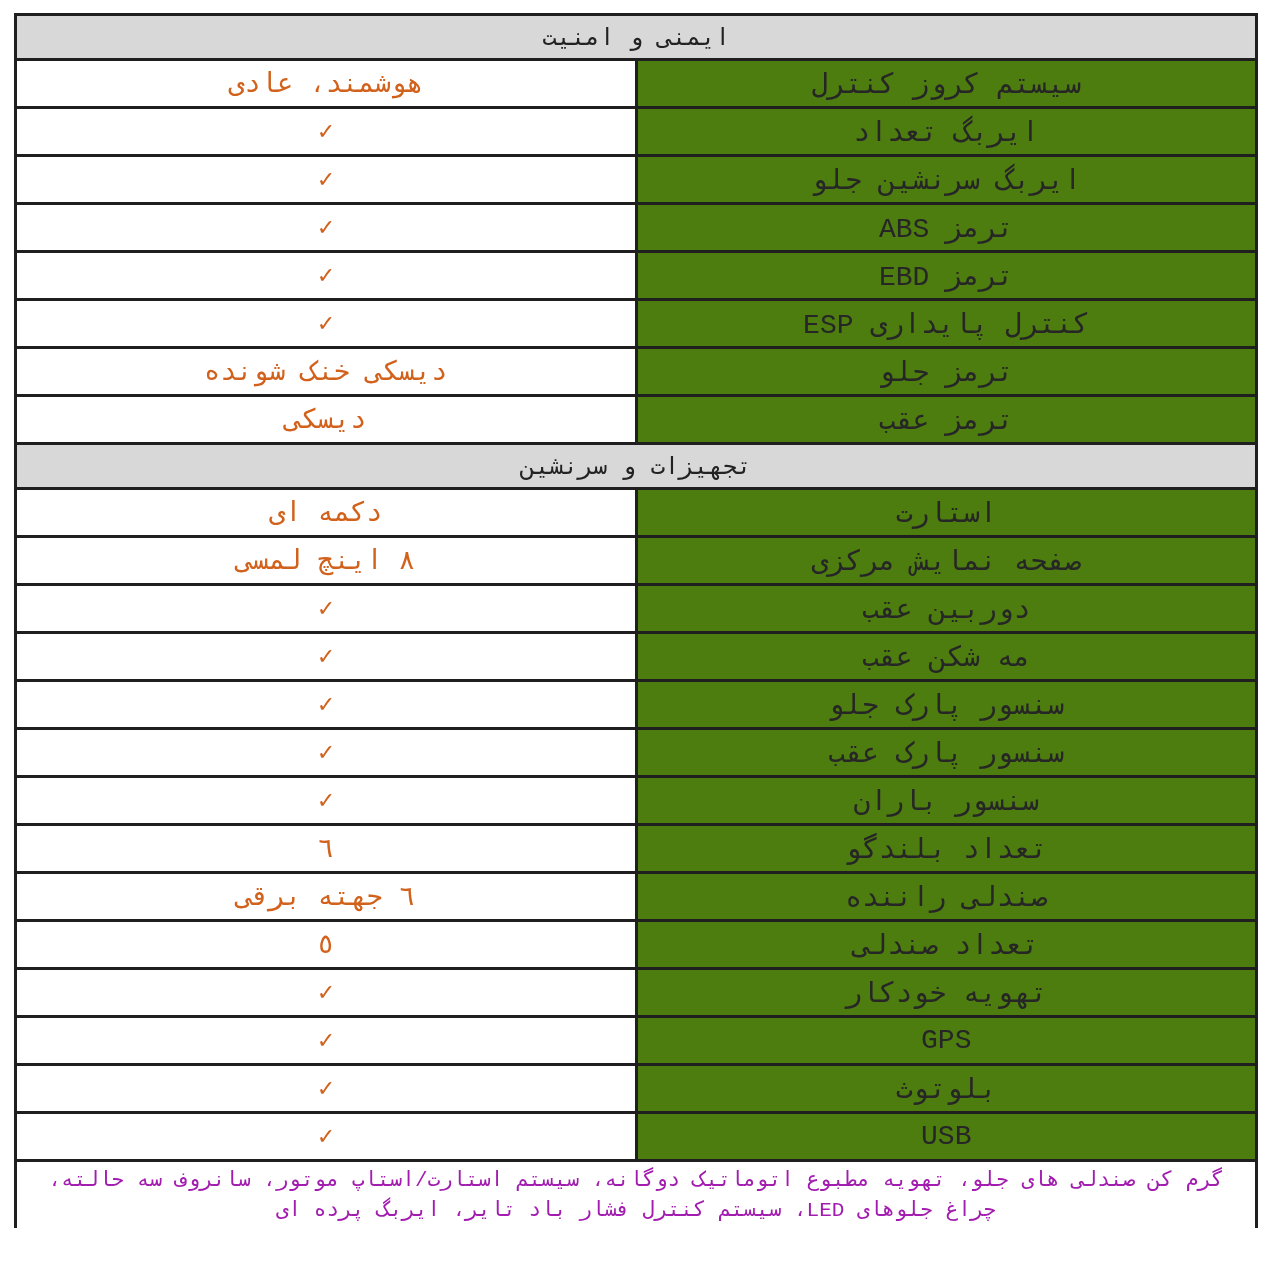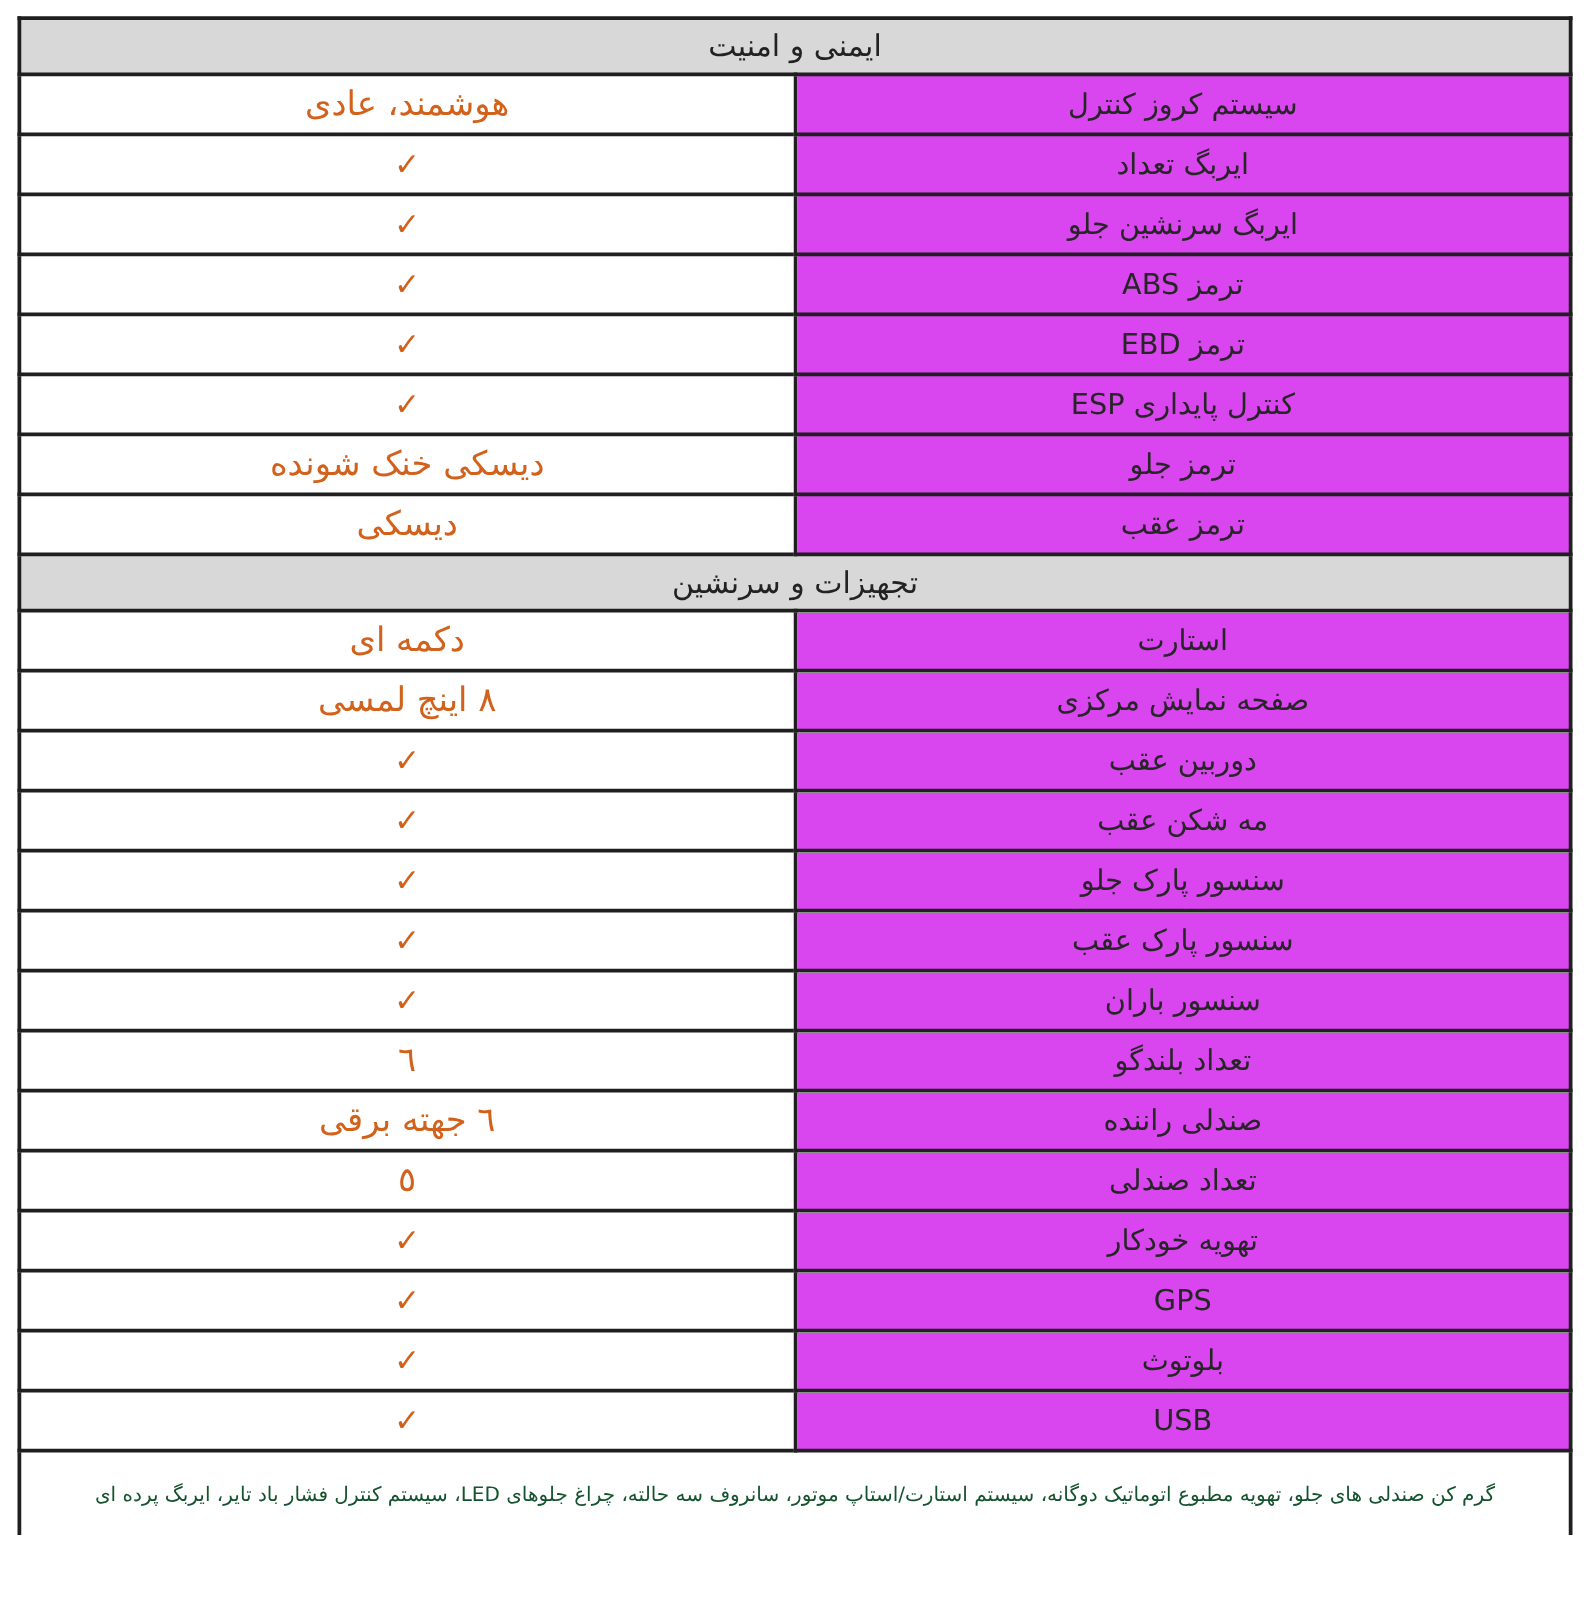--- a/index.html
+++ b/index.html
@@ -7,20 +7,21 @@
     padding: 0;
     background: #ffffff;
     font-family: "DejaVu Sans", sans-serif;
   }
   .page {
     width: 1272px;
     height: 1228px;
     box-sizing: border-box;
     padding: 13px 14px;
     direction: rtl;
+    font-family: Liberation Mono, monospace;
   }
   table.spec-table {
     width: 100%;
     border-collapse: collapse;
     table-layout: fixed;
   }
   table.spec-table th,
   table.spec-table td {
     border: 3px solid #1f1f1f;
     text-align: center;
@@ -31,39 +32,39 @@
   th.section-header {
     background: #d8d8d8;
     height: 38px;
     font-weight: normal;
     font-size: 24px;
     color: #222222;
   }
   td.label-cell {
     width: 50%;
     height: 41px;
-    font-size: 23px;
+    font-size: 28px;
     color: #262626;
-    background: #d946ef;
+    background: #4d7c0f;
   }
   td.value-cell {
     width: 50%;
     height: 41px;
     font-size: 27px;
     color: #d2611c;
     background: #ffffff;
   }
   td.value-cell.check {
     font-size: 25px;
   }
   td.note-cell {
     height: 64px;
-    font-size: 16px;
+    font-size: 21px;
     line-height: 1.45;
-    color: #14532d;
+    color: #a21caf;
     background: #ffffff;
     padding: 4px 16px;
   }
 </style>
 </head>
 <body>
 
 <div class="page">
   <table class="spec-table">
     <tbody>

